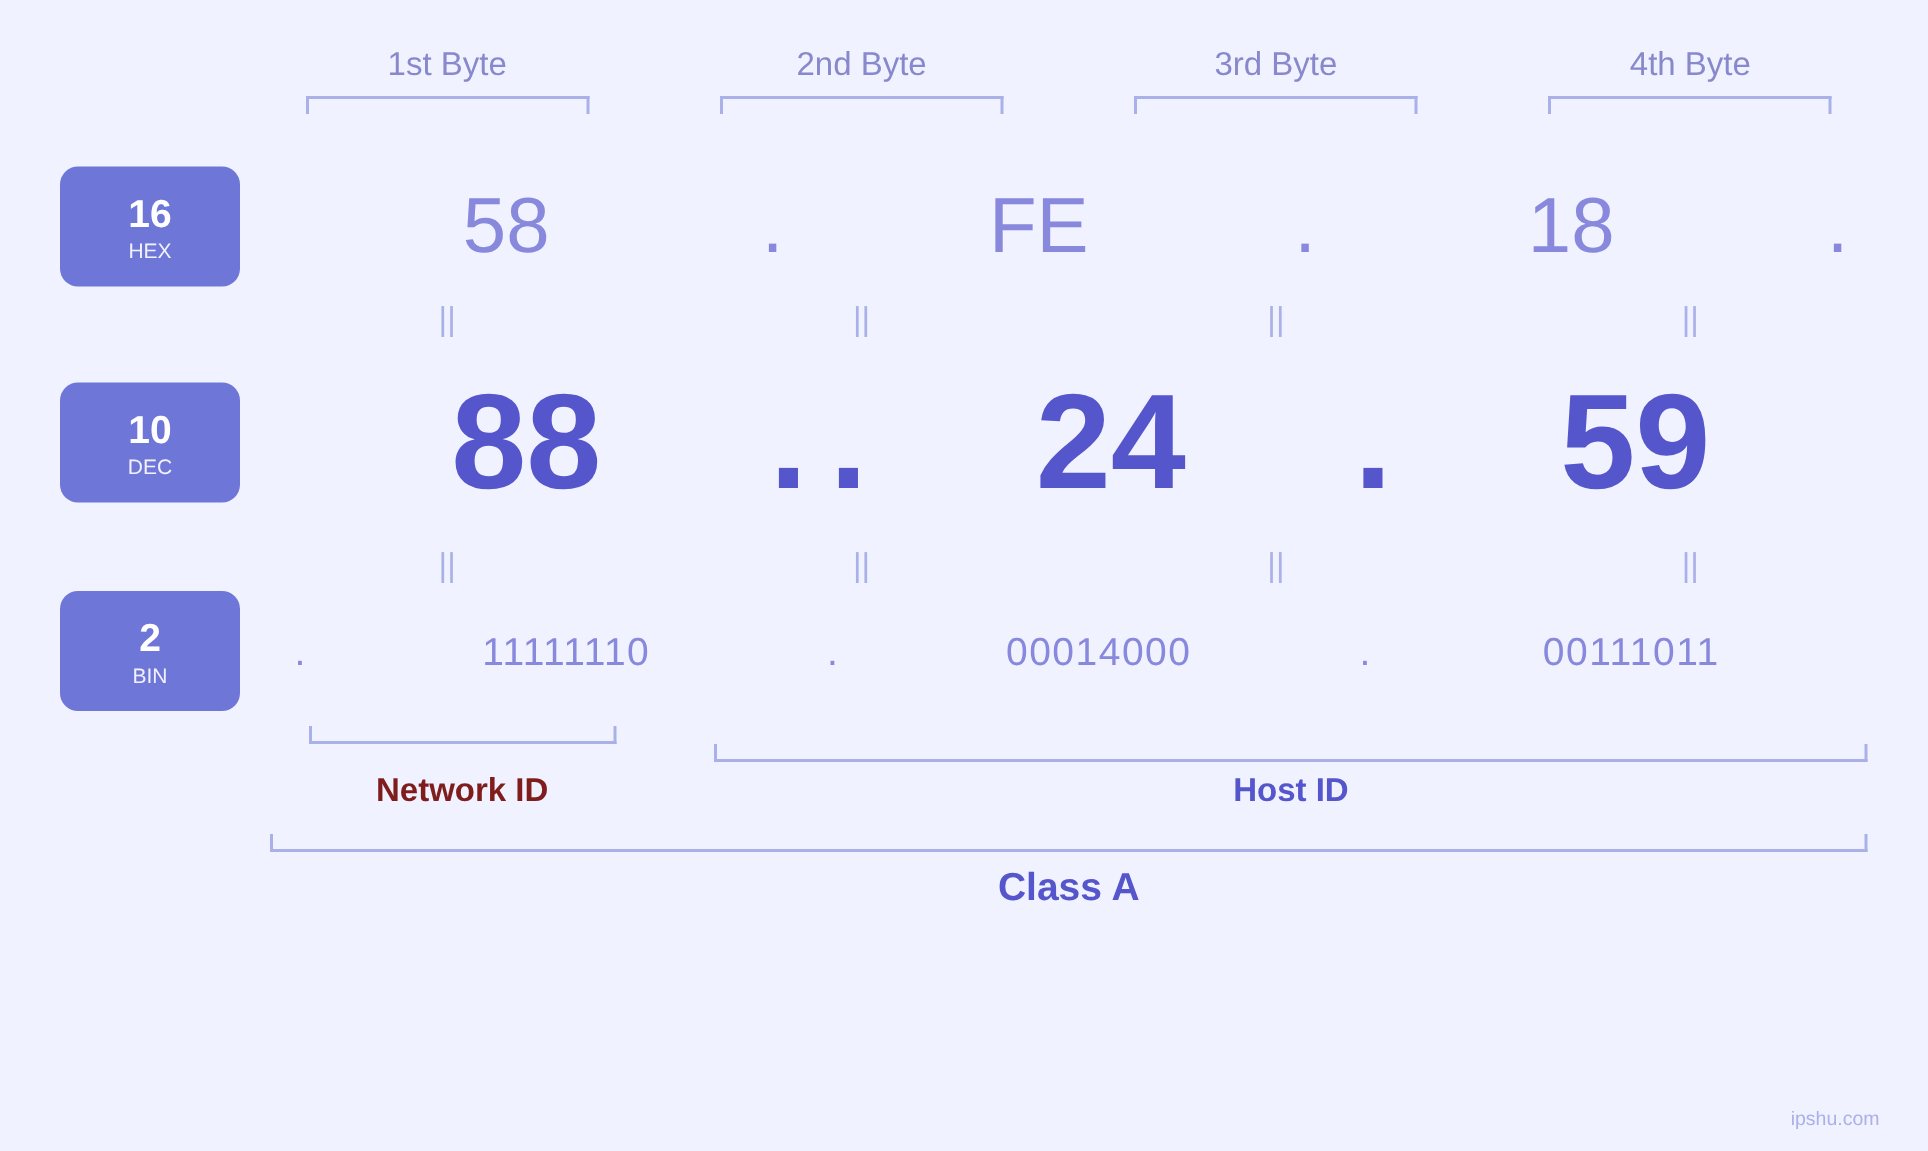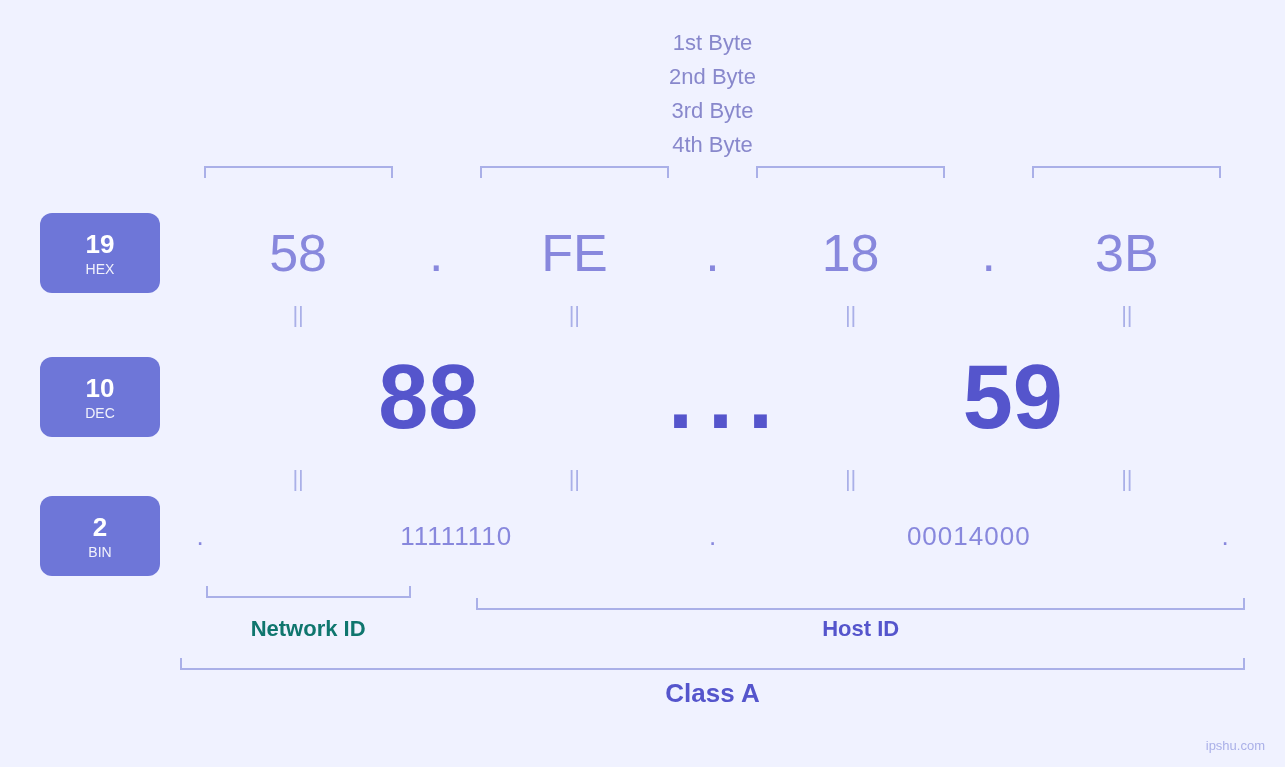--- a/index.html
+++ b/index.html
@@ -22,21 +22,20 @@
       padding: 30px 40px 20px 40px;
     }
 
     
     .byte-headers {
       display: flex;
       width: 100%;
       justify-content: space-between;
       padding-left: 140px;
       margin-bottom: 0px;
-      flex-direction: column;
     }
 
     .byte-header {
       flex: 1;
       text-align: center;
       color: #8888cc;
       font-size: 22px;
       font-weight: 400;
       padding-bottom: 8px;
     }
@@ -174,21 +173,21 @@
 
     .equals-dot-cell {
       width: 40px;
       flex-shrink: 0;
     }
 
     
     .watermark {
       position: absolute;
       bottom: 14px;
-      right: 20px;
+      right: 32px;
       color: #aab0e8;
       font-size: 13px;
     }
 
     
     .hex-row { height: 90px; }
     .dec-row { height: 130px; gap: 16px; }
     .bin-row { height: 80px; }
   </style>
 </head>
@@ -219,44 +218,41 @@
       <div class="bracket"></div>
     </div>
     <div style="width:40px;flex-shrink:0;"></div>
     <div class="bracket-cell">
       <div class="bracket"></div>
     </div>
   </div>
 
   <div class="data-row hex-row">
     <div class="row-label">
-      <span class="row-label-base">19</span>
+      <span class="row-label-base">16</span>
       <span class="row-label-text">HEX</span>
     </div>
     <div class="data-cells">
       <div class="byte-cell">
         <span class="hex-value">58</span>
       </div>
       <div class="dot-cell">
         <span class="hex-dot">.</span>
       </div>
       <div class="byte-cell">
         <span class="hex-value">FE</span>
       </div>
       <div class="dot-cell">
         <span class="hex-dot">.</span>
       </div>
       <div class="byte-cell">
         <span class="hex-value">18</span>
       </div>
       <div class="dot-cell">
         <span class="hex-dot">.</span>
-      </div>
-      <div class="byte-cell">
-        <span class="hex-value">3B</span>
       </div>
     </div>
   </div>
 
   <div class="equals-row">
     <div class="equals-cell">||</div>
     <div class="equals-dot-cell"></div>
     <div class="equals-cell">||</div>
     <div class="equals-dot-cell"></div>
     <div class="equals-cell">||</div>
@@ -272,20 +268,23 @@
     <div class="data-cells">
       <div class="byte-cell">
         <span class="dec-value">88</span>
       </div>
       <div class="dot-cell">
         <span class="dec-dot">.</span>
       </div>
       <div class="dot-cell">
         <span class="dec-dot">.</span>
       </div>
+      <div class="byte-cell">
+        <span class="dec-value">24</span>
+      </div>
       <div class="dot-cell">
         <span class="dec-dot">.</span>
       </div>
       <div class="byte-cell">
         <span class="dec-value">59</span>
       </div>
     </div>
   </div>
 
   <div class="equals-row">
@@ -311,20 +310,23 @@
         <span class="bin-value">11111110</span>
       </div>
       <div class="dot-cell">
         <span class="bin-dot">.</span>
       </div>
       <div class="byte-cell">
         <span class="bin-value">00014000</span>
       </div>
       <div class="dot-cell">
         <span class="bin-dot">.</span>
+      </div>
+      <div class="byte-cell">
+        <span class="bin-value">00111011</span>
       </div>
     </div>
   </div>
 
   <div style="display:flex;width:100%;padding-left:140px;margin-top:10px;">
 
     <div style="flex:1;display:flex;justify-content:center;">
       <div style="width:80%;height:12px;border-bottom:2px solid #aab0e8;border-left:2px solid #aab0e8;border-right:2px solid #aab0e8;"></div>
     </div>
     <div style="width:40px;flex-shrink:0;"></div>
@@ -341,21 +343,21 @@
   <div style="display:flex;width:100%;padding-left:140px;">
     <div style="flex:1;"></div>
     <div style="width:40px;flex-shrink:0;"></div>
     <div style="flex:3;">
       <div style="width:100%;height:12px;border-bottom:2px solid #aab0e8;border-left:2px solid #aab0e8;border-right:2px solid #aab0e8;"></div>
     </div>
   </div>
 
   <div style="display:flex;width:100%;padding-left:140px;margin-top:6px;">
     <div style="flex:1;text-align:center;">
-      <span style="color:#0f766e;font-size:22px;font-weight:600;">Network ID</span>
+      <span style="color:#7f1d1d;font-size:22px;font-weight:600;">Network ID</span>
     </div>
     <div style="width:40px;flex-shrink:0;"></div>
     <div style="flex:3;text-align:center;">
       <span style="color:#5555cc;font-size:22px;font-weight:600;">Host ID</span>
     </div>
   </div>
 
   <div style="width:100%;padding-left:140px;margin-top:16px;">
     <div style="width:100%;height:12px;border-bottom:2px solid #aab0e8;border-left:2px solid #aab0e8;border-right:2px solid #aab0e8;"></div>
   </div>

